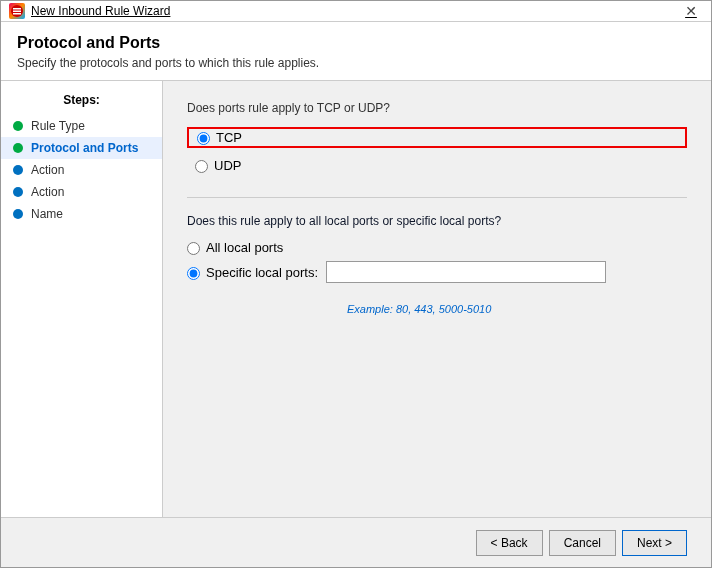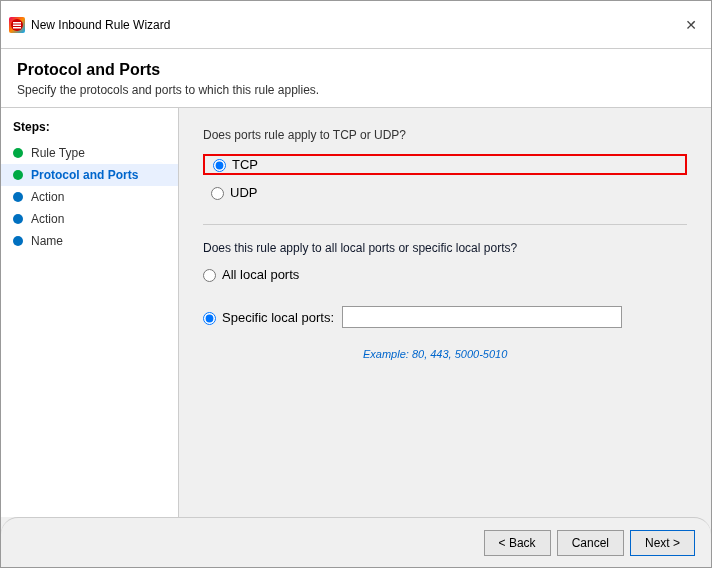--- a/index.html
+++ b/index.html
@@ -18,26 +18,27 @@
       width: 712px;
       height: 568px;
       background: #f0f0f0;
       border: 1px solid #999;
       display: flex;
       flex-direction: column;
       box-shadow: 2px 2px 8px rgba(0,0,0,0.3);
     }
     .title-bar {
       background: #fff;
-      height: 48px;
+      height: 21px;
       display: flex;
       align-items: center;
       padding: 0 8px;
       border-bottom: 1px solid #ccc;
       flex-shrink: 0;
+      text-decoration: underline;
     }
     .title-bar-icon {
       width: 16px;
       height: 16px;
       margin-right: 6px;
       background: linear-gradient(135deg, #e05, #f80, #0af);
       border-radius: 2px;
       display: flex;
       align-items: center;
       justify-content: center;
@@ -76,25 +77,26 @@
     .header-subtitle {
       font-size: 12px;
       color: #333;
     }
     .content-area {
       display: flex;
       flex: 1;
       overflow: hidden;
     }
     .sidebar {
-      width: 178px;
+      width: 162px;
       background: #fff;
       border-right: 1px solid #ccc;
       padding: 12px 0;
       flex-shrink: 0;
+      text-align: center;
     }
     .sidebar-steps-label {
       font-size: 12px;
       font-weight: 700;
       padding: 0 12px 8px 12px;
       color: #000;
     }
     .sidebar-item {
       display: flex;
       align-items: center;
@@ -159,21 +161,20 @@
     }
     .ports-question {
       font-size: 12px;
       color: #0f172a;
       margin-bottom: 12px;
     }
     .specific-ports-row {
       display: flex;
       align-items: center;
       gap: 8px;
-      margin-top: 18px;
     }
     .specific-ports-input {
       width: 280px;
       height: 22px;
       border: 1px solid #999;
       background: #fff;
       padding: 2px 4px;
       font-size: 12px;
     }
     .example-text {
@@ -183,24 +184,23 @@
       margin-left: 160px;
       font-style: italic;
     }
     .footer {
       height: 50px;
       background: #f0f0f0;
       border-top: 1px solid #ccc;
       display: flex;
       align-items: center;
       justify-content: flex-end;
-      padding: 0 16px;
+      padding: 0 24px;
       gap: 6px;
       flex-shrink: 0;
-      border-radius: 17px;
     }
     .btn {
       height: 26px;
       padding: 0 14px;
       font-size: 12px;
       cursor: pointer;
       border: 1px solid #999;
       background: #e8e8e8;
       color: #000;
     }

